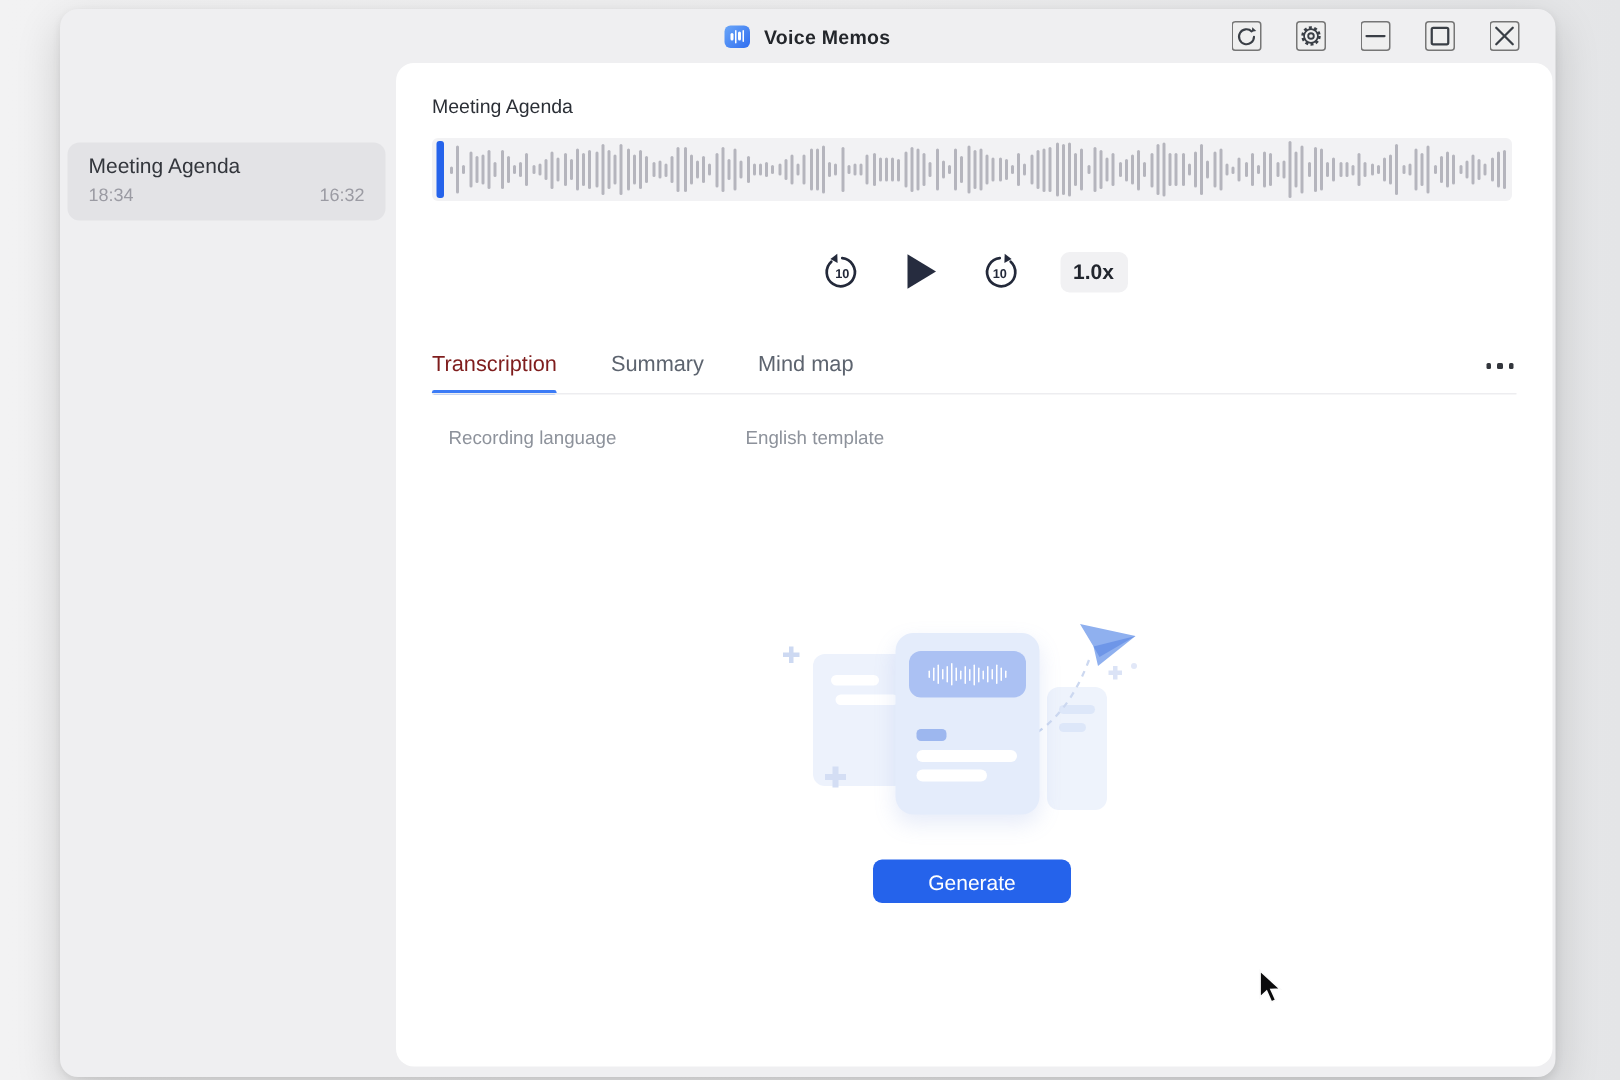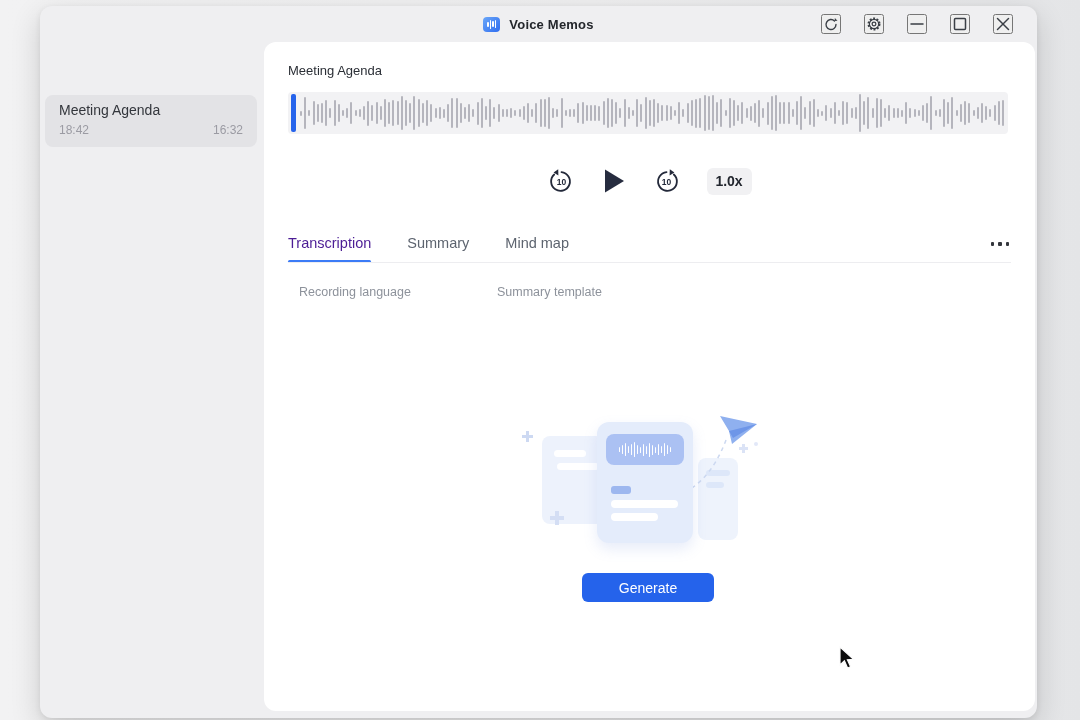--- a/index.html
+++ b/index.html
@@ -53,21 +53,21 @@
   
   .controls { position:absolute; left:0; top:124px; width:100%; height:30px;
     display:flex; align-items:center; justify-content:center; gap:27px; }
   .ctl { background:none; border:none; display:flex; align-items:center; justify-content:center; padding:0; }
   .speed { width:45px; height:27px; background:#f1f1f3; border:none; border-radius:6px;
     font-size:14px; font-weight:bold; color:#22262e; font-family:inherit; }
   
   .tabs { position:absolute; left:24px; top:193px; display:flex; gap:36px; }
   .tab { background:none; border:none; font-family:inherit; font-size:14.5px; color:#5d646f;
     padding:0 0 12px 0; position:relative; }
-  .tab.active { color:#4c1d95; }
+  .tab.active { color:#7f1d1d; }
   .tab.active::after { content:""; position:absolute; left:0; right:0; bottom:0; height:3px;
     border-radius:2px; background:#3b7bf6; }
   .tab-divider { position:absolute; left:24px; top:220px; width:723px; height:1px; background:#ededf0; }
   .more-btn { position:absolute; right:22px; top:196px; background:none; border:none;
     display:flex; gap:4px; padding:4px; }
   .more-btn i { width:3.5px; height:3.5px; background:#33363c; border-radius:1px; display:block; }
   
   .field-label { position:absolute; top:243px; font-size:12.5px; color:#8d929b; }
   .lbl-lang { left:35px; } .lbl-tpl { left:233px; }
   .select { position:absolute; top:267px; height:35px; background:#f1f1f3; border:none; border-radius:6px;
@@ -137,21 +137,21 @@
           <line x1="12.5" y1="1.5" x2="1.5" y2="12.5" stroke="#3a3f46" stroke-width="1.5" stroke-linecap="round"></line>
         </svg>
       </button>
     </div>
   </div>
 
   <div class="sidebar">
     <div class="rec-item">
       <div class="rec-title">Meeting Agenda</div>
       <div class="rec-meta">
-        <span>18:42</span>
+        <span>18:34</span>
         <span>16:32</span>
       </div>
     </div>
   </div>
 
   <div class="main">
     <div class="rec-name">Meeting Agenda</div>
 
     <div class="waveform">
       <div class="playhead"></div>
@@ -357,21 +357,21 @@
       <button class="tab">Mind map</button>
     </div>
     <div class="tab-divider"></div>
     <button class="more-btn">
       <i></i>
         <i></i>
         <i></i>
     </button>
 
     <div class="field-label lbl-lang">Recording language</div>
-    <div class="field-label lbl-tpl">Summary template</div>
+    <div class="field-label lbl-tpl">English template</div>
 
 
     <div class="illus">
       <svg class="underlay" width="260" height="160" viewBox="0 0 260 160">
         <rect x="22" y="36" width="62" height="88" rx="8" fill="#edf2fc"></rect>
         <rect x="34" y="50" width="32" height="7" rx="3.5" fill="#ffffff"></rect>
         <rect x="37" y="63" width="42" height="7" rx="3.5" fill="#ffffff"></rect>
         <rect x="178" y="58" width="40" height="82" rx="8" fill="#eef3fc"></rect>
         <rect x="186" y="70" width="24" height="6" rx="3" fill="#dde7f9"></rect>
         <rect x="186" y="82" width="18" height="6" rx="3" fill="#dde7f9"></rect>

